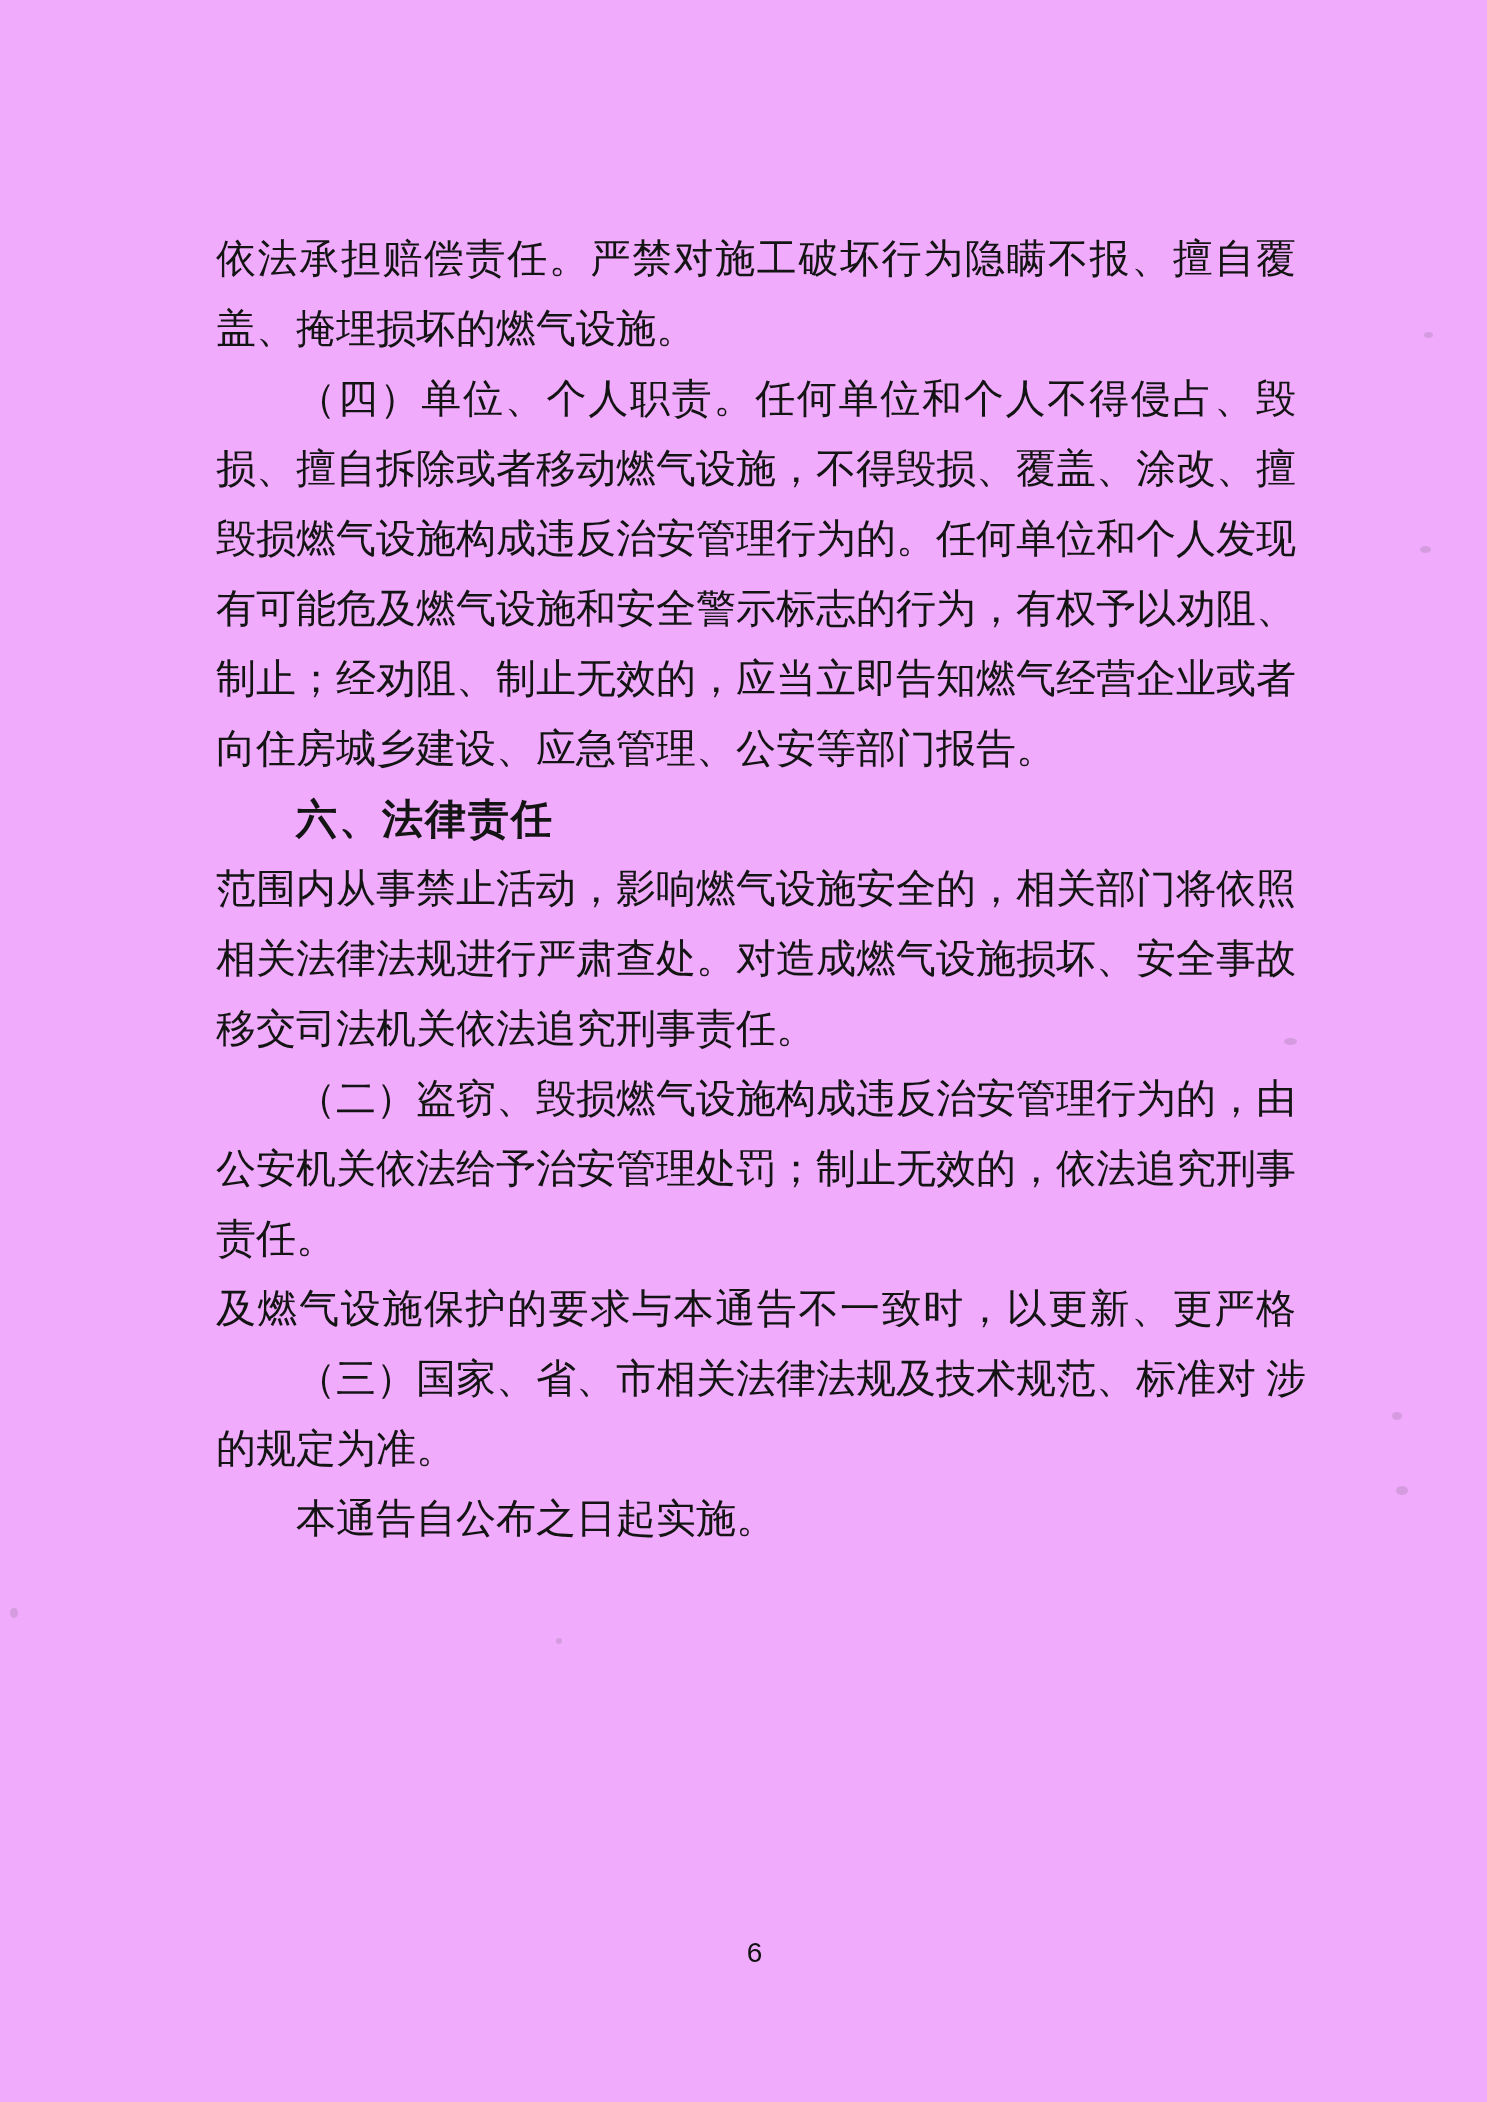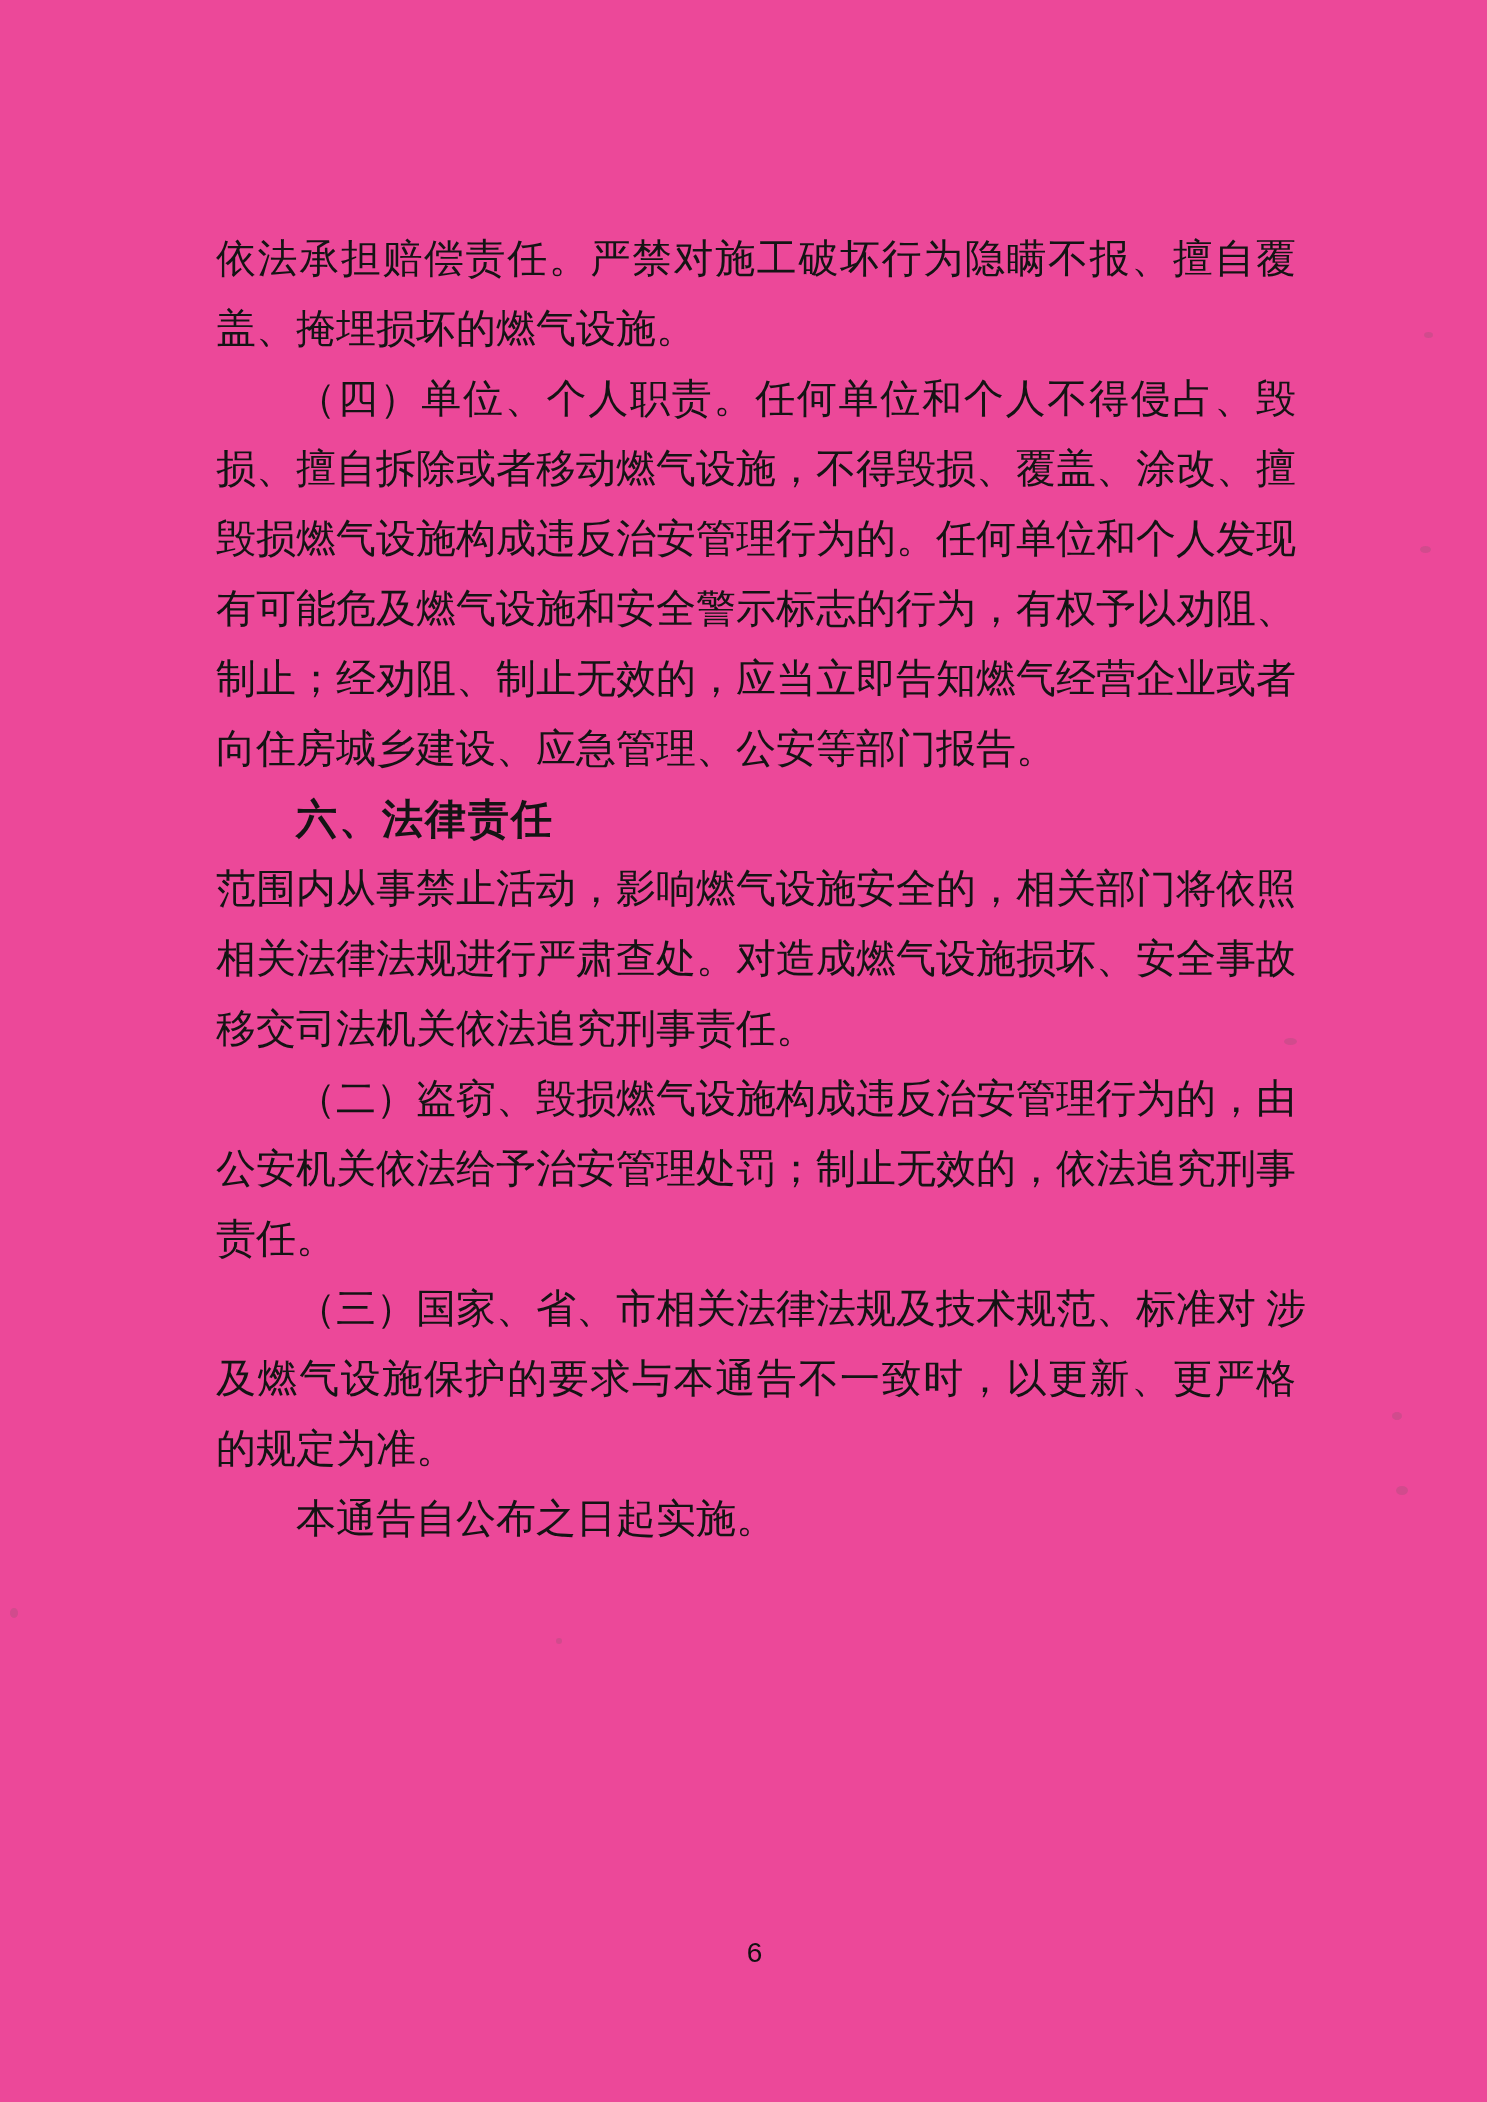--- a/index.html
+++ b/index.html
@@ -4,21 +4,21 @@
 <style>
   html, body {
     margin: 0;
     padding: 0;
     background: #e8e8e8;
   }
   .page {
     position: relative;
     width: 1487px;
     height: 2102px;
-    background: #ec4899;
+    background: #f0abfc;
     overflow: hidden;
     font-family: "Liberation Serif", "DejaVu Serif", serif;
     color: #141414;
     text-decoration: underline;
   }
   .text-block {
     position: absolute;
     left: 216px;
     top: 224px;
     width: 1080px;
@@ -84,22 +84,22 @@
     <div class="line justify">有可能危及燃气设施和安全警示标志的行为，有权予以劝阻、</div>
     <div class="line justify">制止；经劝阻、制止无效的，应当立即告知燃气经营企业或者</div>
     <div class="line">向住房城乡建设、应急管理、公安等部门报告。</div>
     <div class="line heading indent">六、法律责任</div>
     <div class="line justify">范围内从事禁止活动，影响燃气设施安全的，相关部门将依照</div>
     <div class="line justify">相关法律法规进行严肃查处。对造成燃气设施损坏、安全事故</div>
     <div class="line">移交司法机关依法追究刑事责任。</div>
     <div class="line justify indent">（二）盗窃、毁损燃气设施构成违反治安管理行为的，由</div>
     <div class="line justify">公安机关依法给予治安管理处罚；制止无效的，依法追究刑事</div>
     <div class="line">责任。</div>
+    <div class="line justify">及燃气设施保护的要求与本通告不一致时，以更新、更严格</div>
     <div class="line indent">（三）国家、省、市相关法律法规及技术规范、标准对 涉</div>
-    <div class="line justify">及燃气设施保护的要求与本通告不一致时，以更新、更严格</div>
     <div class="line">的规定为准。</div>
     <div class="line indent">本通告自公布之日起实施。</div>
   </div>
 
   <div class="page-number">6</div>
 
   <div class="speck s1"></div>
   <div class="speck s2"></div>
   <div class="speck s3"></div>
   <div class="speck s4"></div>

